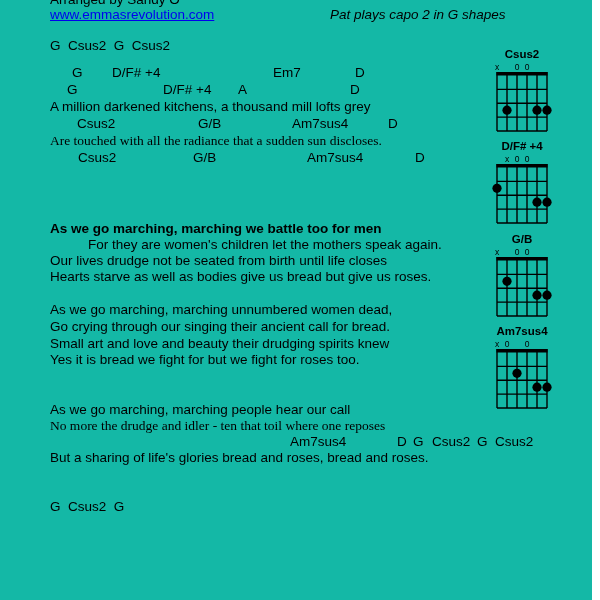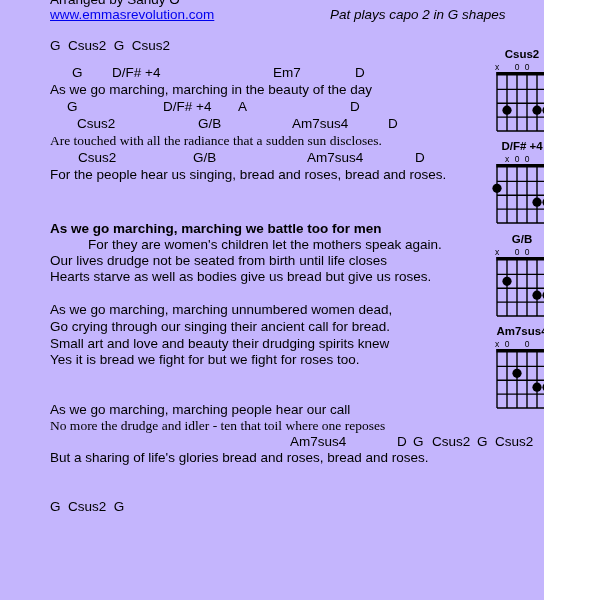--- a/index.html
+++ b/index.html
@@ -1,17 +1,17 @@
 <!DOCTYPE html>
 <html><head>
 <meta charset="utf-8">
 <style>
   html,body{margin:0;padding:0;background:#fff;}
   .page{
-    position:relative;width:544px;height:600px;background:#c4b5fd;
+    position:relative;width:592px;height:600px;background:#14b8a6;
     overflow:hidden;font-family:"Liberation Sans",sans-serif;color:#000;
   }
   .textline{position:absolute;left:50px;font-size:13.5px;white-space:pre;line-height:17px;}
   .arranged{top:-9px;}
   .weblink{top:6px;color:#0000EE;text-decoration:underline;cursor:pointer;}
   .capo{position:absolute;left:330px;top:6px;font-size:13.5px;font-style:italic;line-height:17px;}
   .introline{top:37px;text-align:right;}
   .outroline{top:498px;}
   .verse{position:absolute;left:50px;right:0;}
   .line{position:relative;font-size:13.5px;white-space:pre;}
@@ -29,26 +29,25 @@
 
   <a class="textline weblink">www.emmasrevolution.com</a>
 
   <div class="capo">Pat plays capo 2 in G shapes</div>
 
   <div class="textline introline">G  Csus2  G  Csus2</div>
 
   <div id="verses">
       <div class="verse" style="top: 64px;">
         <div class="line" style="height: 17px; line-height: 17px;"><span class="chord" style="left: 22px;">G</span><span class="chord" style="left: 62px;">D/F# +4</span><span class="chord" style="left: 223px;">Em7</span><span class="chord" style="left: 305px;">D</span></div>
-        <div class="line" style="height: 17px; line-height: 17px;">As we go marching, marching in the beauty of the day</div>
         <div class="line" style="height: 17px; line-height: 17px;"><span class="chord" style="left: 17px;">G</span><span class="chord" style="left: 113px;">D/F# +4</span><span class="chord" style="left: 188px;">A</span><span class="chord" style="left: 300px;">D</span></div>
+        <div class="line" style="height: 17px; line-height: 17px;">A million darkened kitchens, a thousand mill lofts grey</div>
         <div class="line" style="height: 17px; line-height: 17px;"><span class="chord" style="left: 27px;">Csus2</span><span class="chord" style="left: 148px;">G/B</span><span class="chord" style="left: 242px;">Am7sus4</span><span class="chord" style="left: 338px;">D</span></div>
         <div class="line" style="height: 17px; line-height: 17px; font-family: Liberation Serif, serif;">Are touched with all the radiance that a sudden sun discloses.</div>
         <div class="line" style="height: 17px; line-height: 17px;"><span class="chord" style="left: 28px;">Csus2</span><span class="chord" style="left: 143px;">G/B</span><span class="chord" style="left: 257px;">Am7sus4</span><span class="chord" style="left: 365px;">D</span></div>
-        <div class="line" style="height: 17px; line-height: 17px;">For the people hear us singing, bread and roses, bread and roses.</div>
       </div>
       <div class="verse" style="top: 221px;">
         <div class="line" style="height: 16px; line-height: 16px; font-weight: bold;">As we go marching, marching we battle too for men</div>
         <div class="line" style="height: 16px; line-height: 16px; margin-left: 38px;">For they are women's children let the mothers speak again.</div>
         <div class="line" style="height: 16px; line-height: 16px;">Our lives drudge not be seated from birth until life closes</div>
         <div class="line" style="height: 16px; line-height: 16px;">Hearts starve as well as bodies give us bread but give us roses.</div>
       </div>
       <div class="verse" style="top: 302px;">
         <div class="line" style="height: 16.8px; line-height: 16.8px;">As we go marching, marching unnumbered women dead,</div>
         <div class="line" style="height: 16.8px; line-height: 16.8px;">Go crying through our singing their ancient call for bread.</div>

